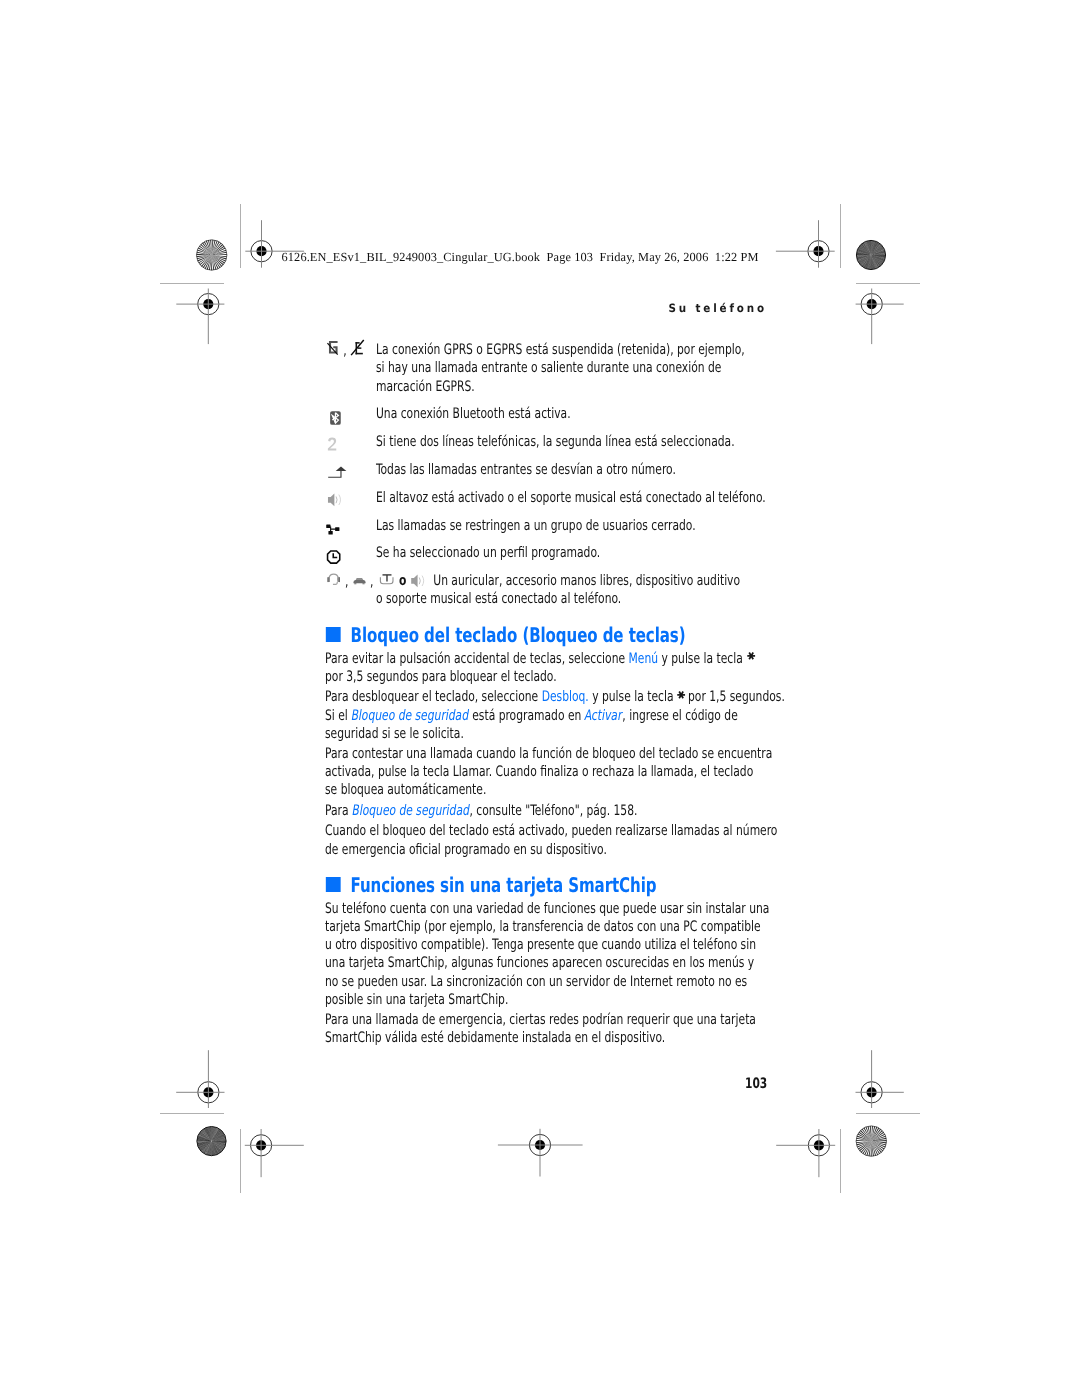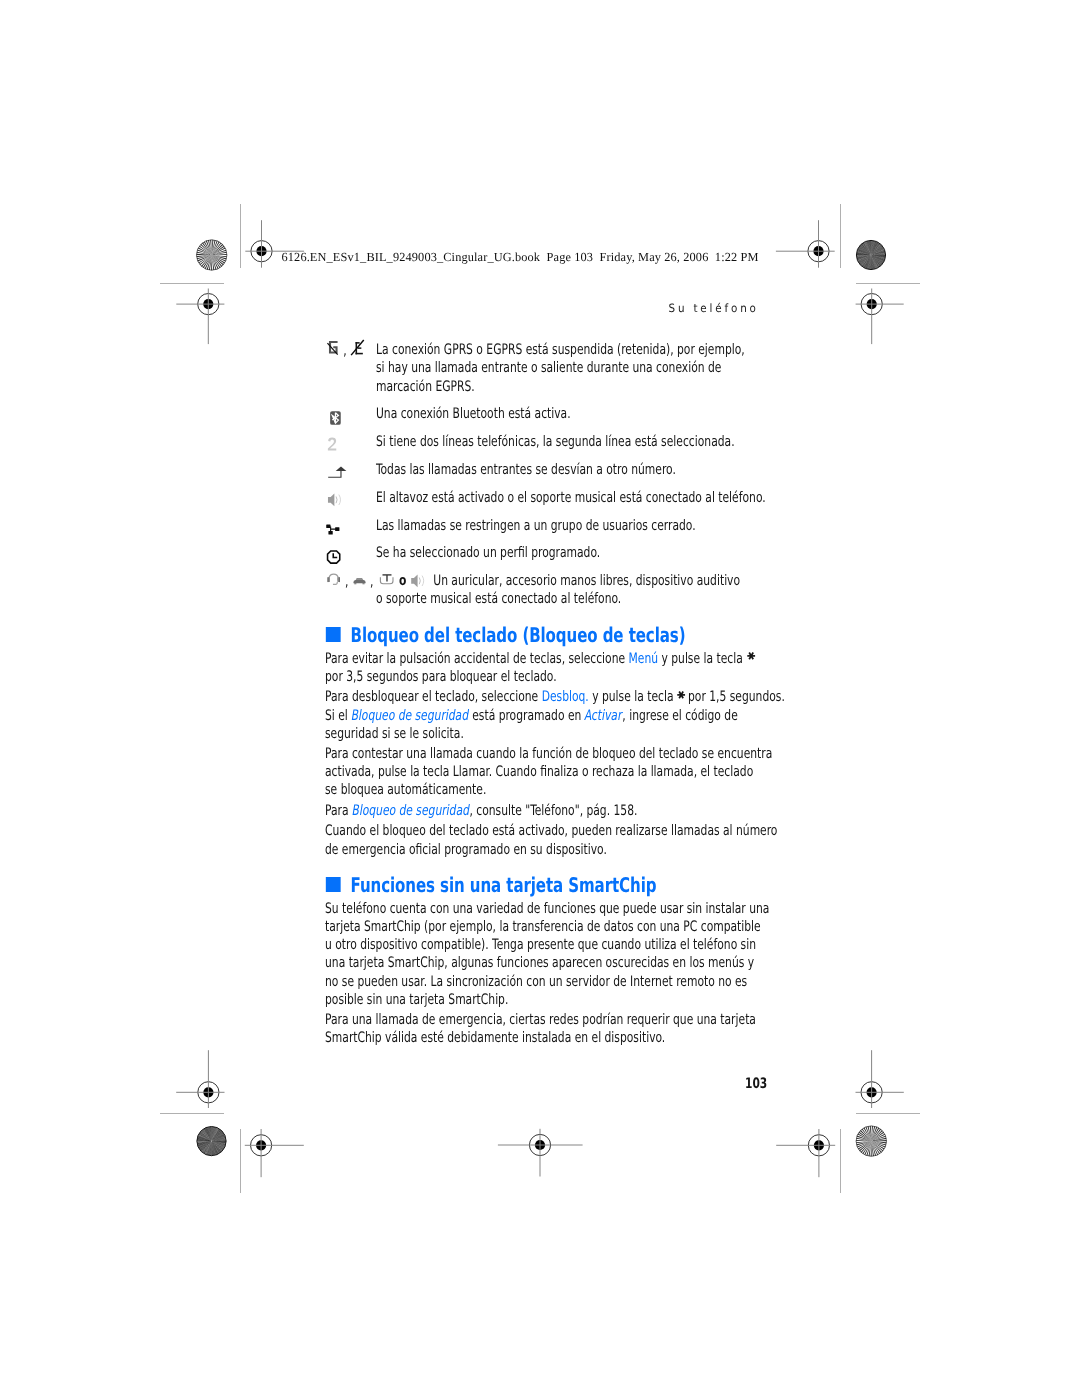--- a/index.html
+++ b/index.html
@@ -9,21 +9,21 @@
        -webkit-font-smoothing:antialiased;
        text-rendering:geometricPrecision;}
   .page{position:relative;width:1080px;height:1397px;background:#fff;}
 
   
   .fileline{position:absolute;left:281.5px;top:250.3px;
             font-family:"Liberation Serif",serif;font-size:12.35px;color:#111;
             white-space:pre;letter-spacing:0.12px;}
   .runhead{position:absolute;left:668.5px;top:300.5px;
            font-family:"DejaVu Sans",sans-serif;font-stretch:condensed;
-           font-size:11.5px;font-weight:400;
+           font-size:11.5px;font-weight:700;
            letter-spacing:2.85px;color:#1b1b1b;white-space:pre;}
 
   
   
   .content{position:absolute;left:325px;top:343.6px;
            width:620px;
            transform:scaleX(0.824);transform-origin:0 0;
            font-family:"DejaVu Sans",sans-serif;font-stretch:condensed;
            color:#151515;font-size:14.5px;line-height:18.15px;}
   #indicator-list{margin-top:-2.3px;}

